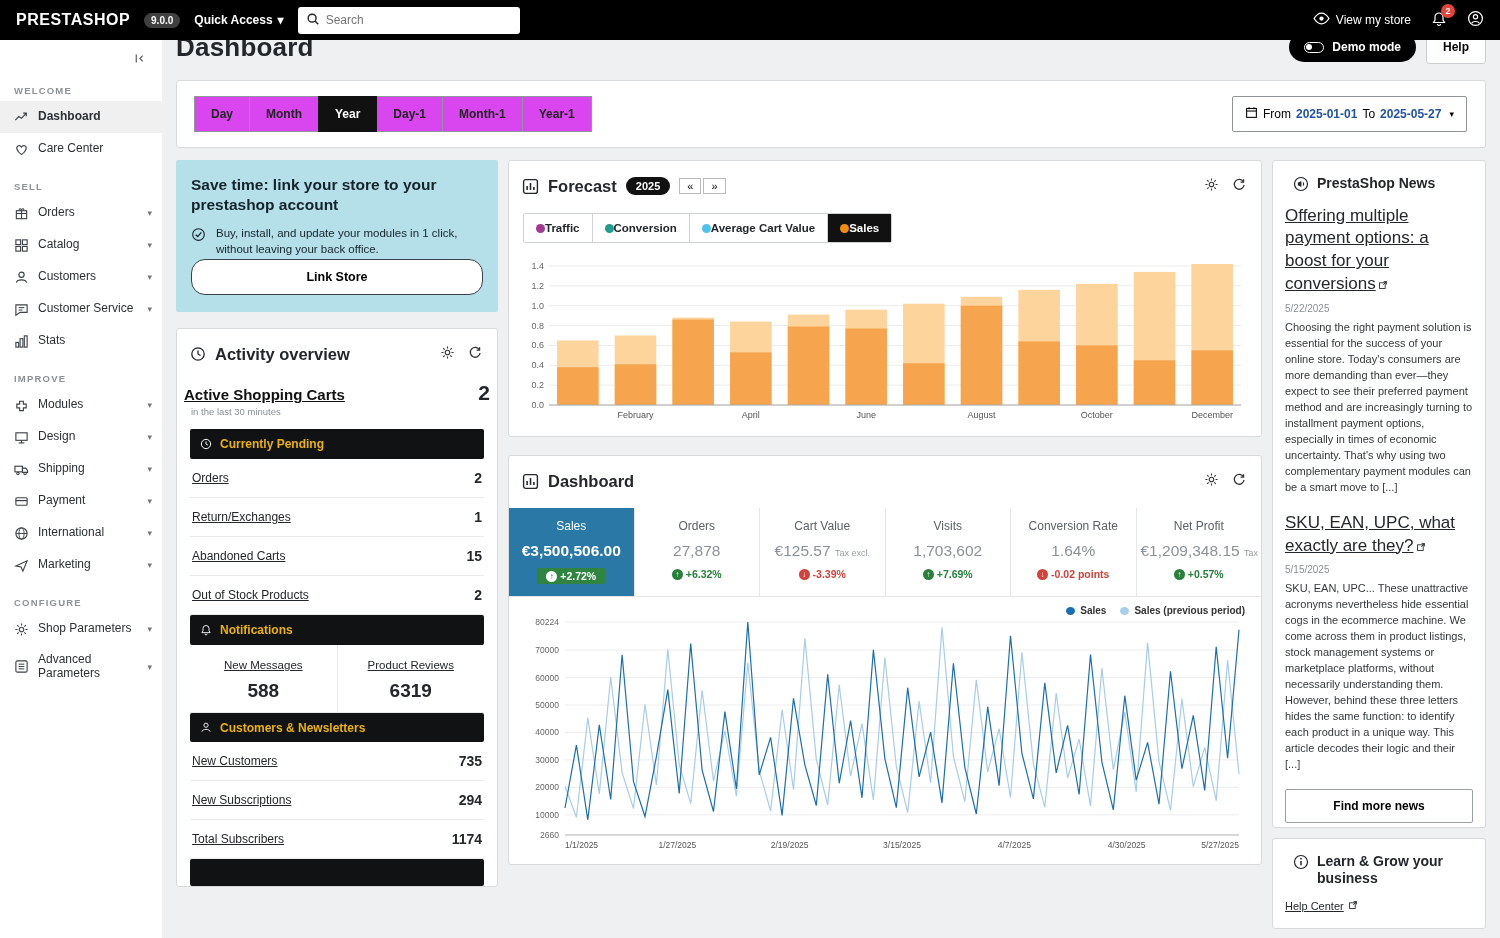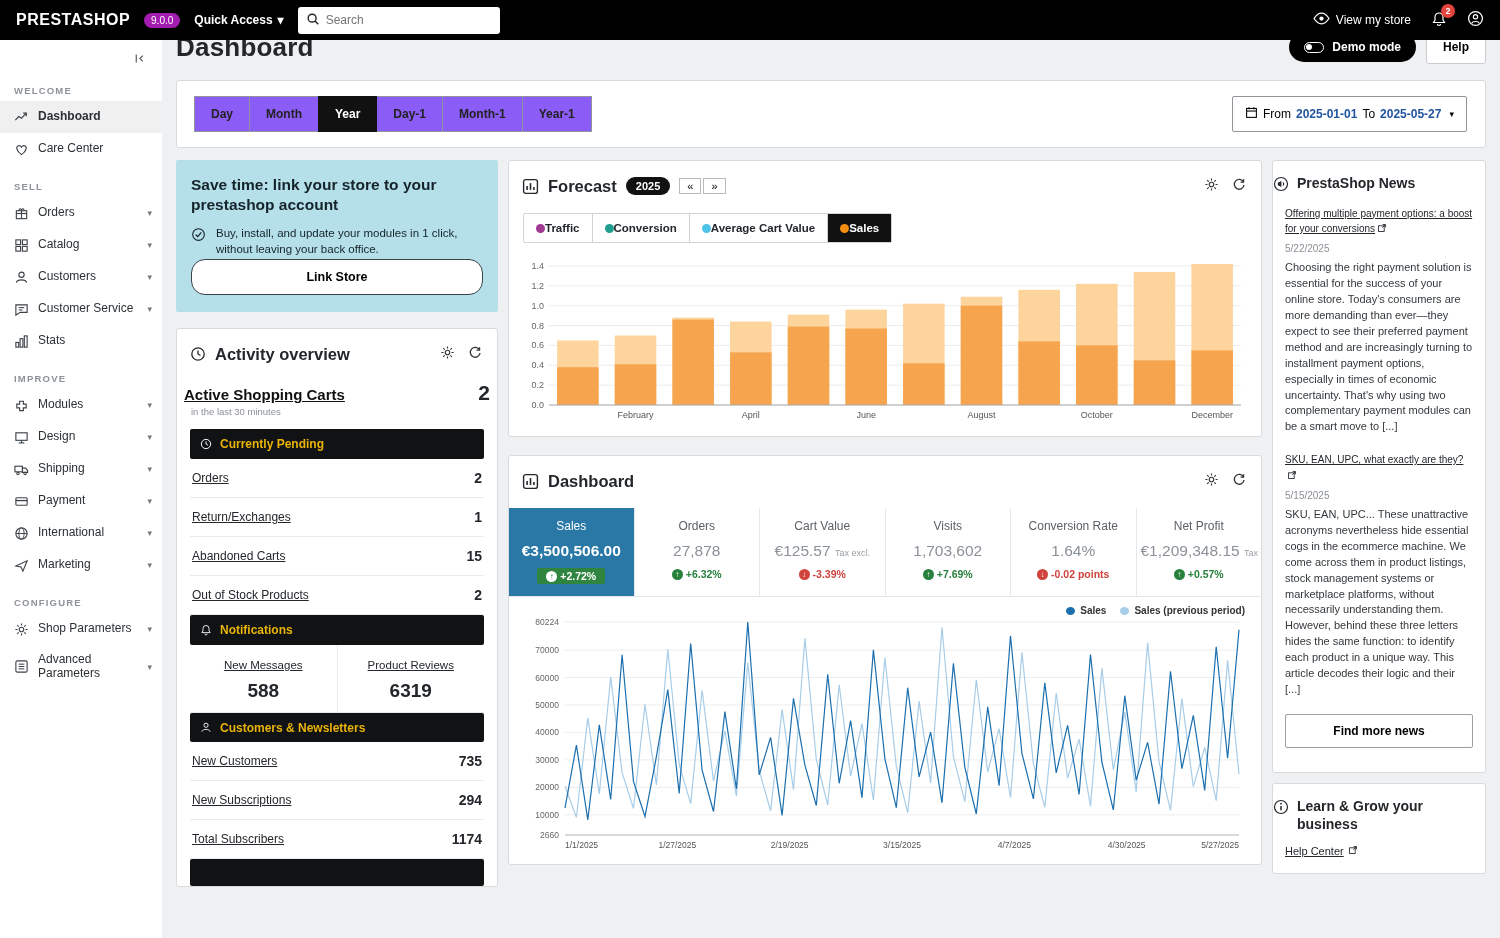--- a/index.html
+++ b/index.html
@@ -3,23 +3,23 @@
 <meta charset="utf-8">
 <style>
 *{box-sizing:border-box;margin:0;padding:0}
 html,body{width:1500px;height:938px;overflow:hidden}
 body{font-family:"Liberation Sans",sans-serif;background:#eef0f2;color:#23272b;font-size:13px}
 a{color:inherit}
 
 
 .topbar{position:fixed;top:0;left:0;right:0;height:40px;background:#000;display:flex;align-items:center;gap:14px;padding:0 16px;color:#fff;z-index:50}
 .brand{font-weight:bold;font-size:16px;letter-spacing:.5px}
-.version-badge{background:#a21caf;border-radius:9px;font-size:10px;padding:2px 7px;font-weight:normal}
+.version-badge{background:#404040;border-radius:9px;font-size:10px;padding:2px 7px;font-weight:bold}
 .quick-access{font-size:12px;font-weight:bold;display:flex;gap:5px;align-items:center;cursor:pointer}
-.searchbox{display:flex;align-items:center;background:#fff;border-radius:3px;height:27px;width:202px;padding:0 8px;color:#222;gap:6px}
+.searchbox{display:flex;align-items:center;background:#fff;border-radius:3px;height:27px;width:222px;padding:0 8px;color:#222;gap:6px}
 .searchbox input{border:0;outline:0;font-size:12px;width:100%;font-family:inherit;color:#222}
 .topbar-right{margin-left:auto;display:flex;align-items:center;gap:20px}
 .viewstore{display:flex;align-items:center;gap:6px;font-size:12px;cursor:pointer}
 .bellwrap{position:relative;cursor:pointer;display:flex}
 .nbadge{position:absolute;top:-7px;right:-8px;background:#e4443b;color:#fff;font-size:9px;font-weight:bold;border-radius:50%;width:14px;height:14px;display:flex;align-items:center;justify-content:center}
 
 
 .sidebar{position:fixed;top:40px;left:0;width:162px;bottom:0;background:#fff;overflow:hidden;z-index:40}
 .collapse-btn{display:flex;justify-content:flex-end;padding:12px 16px 4px;color:#555;cursor:pointer}
 .section-label{font-size:9.5px;color:#8d9298;letter-spacing:1.2px;padding:16px 14px 5px;font-weight:bold}
@@ -36,21 +36,21 @@
 h1{font-size:26px;letter-spacing:.2px}
 .head-actions{display:flex;gap:10px;align-items:center}
 .demo-btn{background:#000;color:#fff;border:none;border-radius:16px;padding:8px 15px;font-weight:bold;font-size:12px;display:flex;align-items:center;gap:8px;font-family:inherit;cursor:pointer}
 .toggle-pill{width:20px;height:11px;border:1.5px solid #fff;border-radius:6px;position:relative;display:inline-block}
 .toggle-pill:before{content:"";position:absolute;left:1px;top:1px;width:6px;height:6px;background:#fff;border-radius:50%}
 .help-btn{background:#fff;border:1px solid #c9cdd1;border-radius:3px;padding:9px 16px;font-weight:bold;font-size:12px;font-family:inherit;cursor:pointer}
 
 .card{background:#fff;border:1px solid #d7dbde;border-radius:3px}
 .toolbar{margin-top:16px;display:flex;justify-content:space-between;align-items:center;padding:15px 18px}
 .range-group{display:flex}
-.range-btn{border:1px solid #8f959a;background:#8b5cf6;padding:10px 16px;font-size:12px;font-weight:bold;margin-left:-1px;font-family:inherit;cursor:pointer;color:#222}
+.range-btn{border:1px solid #8f959a;background:#d946ef;padding:10px 16px;font-size:12px;font-weight:bold;margin-left:-1px;font-family:inherit;cursor:pointer;color:#222}
 .range-btn.active{background:#111;color:#fff;border-color:#111;z-index:1;position:relative}
 .date-range{background:#fff;border:1px solid #8f959a;padding:9px 12px;font-size:12px;display:flex;gap:5px;align-items:center;font-family:inherit;cursor:pointer;border-radius:2px}
 .date-range b{color:#2254a1}
 .date-range .caret{font-size:9px;margin-left:3px}
 
 .columns{display:grid;grid-template-columns:322px 1fr 214px;gap:10px;margin-top:12px;align-items:start}
 
 
 .linkstore{background:#b5dfe9;padding:15px 15px 17px;border-radius:2px}
 .linkstore h3{font-size:15.5px;line-height:1.3;color:#15242b}
@@ -107,28 +107,28 @@
 .kpi.active{background:#2a78a6}
 .kpi.active .lbl,.kpi.active .val{color:#fff}
 .kpi.active .val{font-weight:bold}
 .kpi.active .chg{background:#2f8540;color:#fff;padding:2px 9px;border-radius:2px}
 .kpi.active .cicon.up{background:#fff;color:#2f8540}
 .line-legend{display:flex;justify-content:flex-end;gap:14px;font-size:10px;color:#333;padding:8px 16px 0;font-weight:bold}
 .line-legend .li{display:flex;align-items:center;gap:5px}
 .line-legend .dot{width:8px;height:8px}
 
 
-.news-head{display:flex;gap:8px;align-items:flex-start;font-size:14px;font-weight:bold;padding:14px 0 10px;line-height:1.25}
+.news-head{display:flex;gap:8px;align-items:flex-start;font-size:14px;font-weight:bold;padding:14px 20px 10px;line-height:1.25}
 .news-head .hico{display:flex;color:#23272b;margin-top:1px}
 .article{padding:2px 12px 14px}
-.article .atitle{font-size:10px;color:#23272b;text-decoration:underline;line-height:1.35;cursor:pointer;display:inline}
+.article .atitle{font-size:17px;color:#23272b;text-decoration:underline;line-height:1.35;cursor:pointer;display:inline}
 .article .ext{display:inline-block;vertical-align:-1px;margin-left:2px;color:#23272b}
 .article .date{font-size:10px;color:#8a9097;margin:7px 0 6px}
 .article p{font-size:11px;line-height:1.45;color:#33383c}
-.findmore{display:block;margin:2px 12px 24px;width:calc(100% - 24px);background:#fff;border:1px solid #9aa0a5;padding:9px;font-weight:bold;font-size:12px;font-family:inherit;cursor:pointer;border-radius:2px}
+.findmore{display:block;margin:2px 12px 4px;width:calc(100% - 24px);background:#fff;border:1px solid #9aa0a5;padding:9px;font-weight:bold;font-size:12px;font-family:inherit;cursor:pointer;border-radius:2px}
 .learn-card{margin-top:10px}
 .learn-link{font-size:11px;text-decoration:underline;padding:0 12px 16px;display:inline-flex;align-items:center;gap:4px;cursor:pointer}
 
 svg text{font-family:"Liberation Sans",sans-serif}
 </style>
 </head>
 <body>
 
 <header class="topbar">
   <div class="brand">PRESTASHOP</div>

